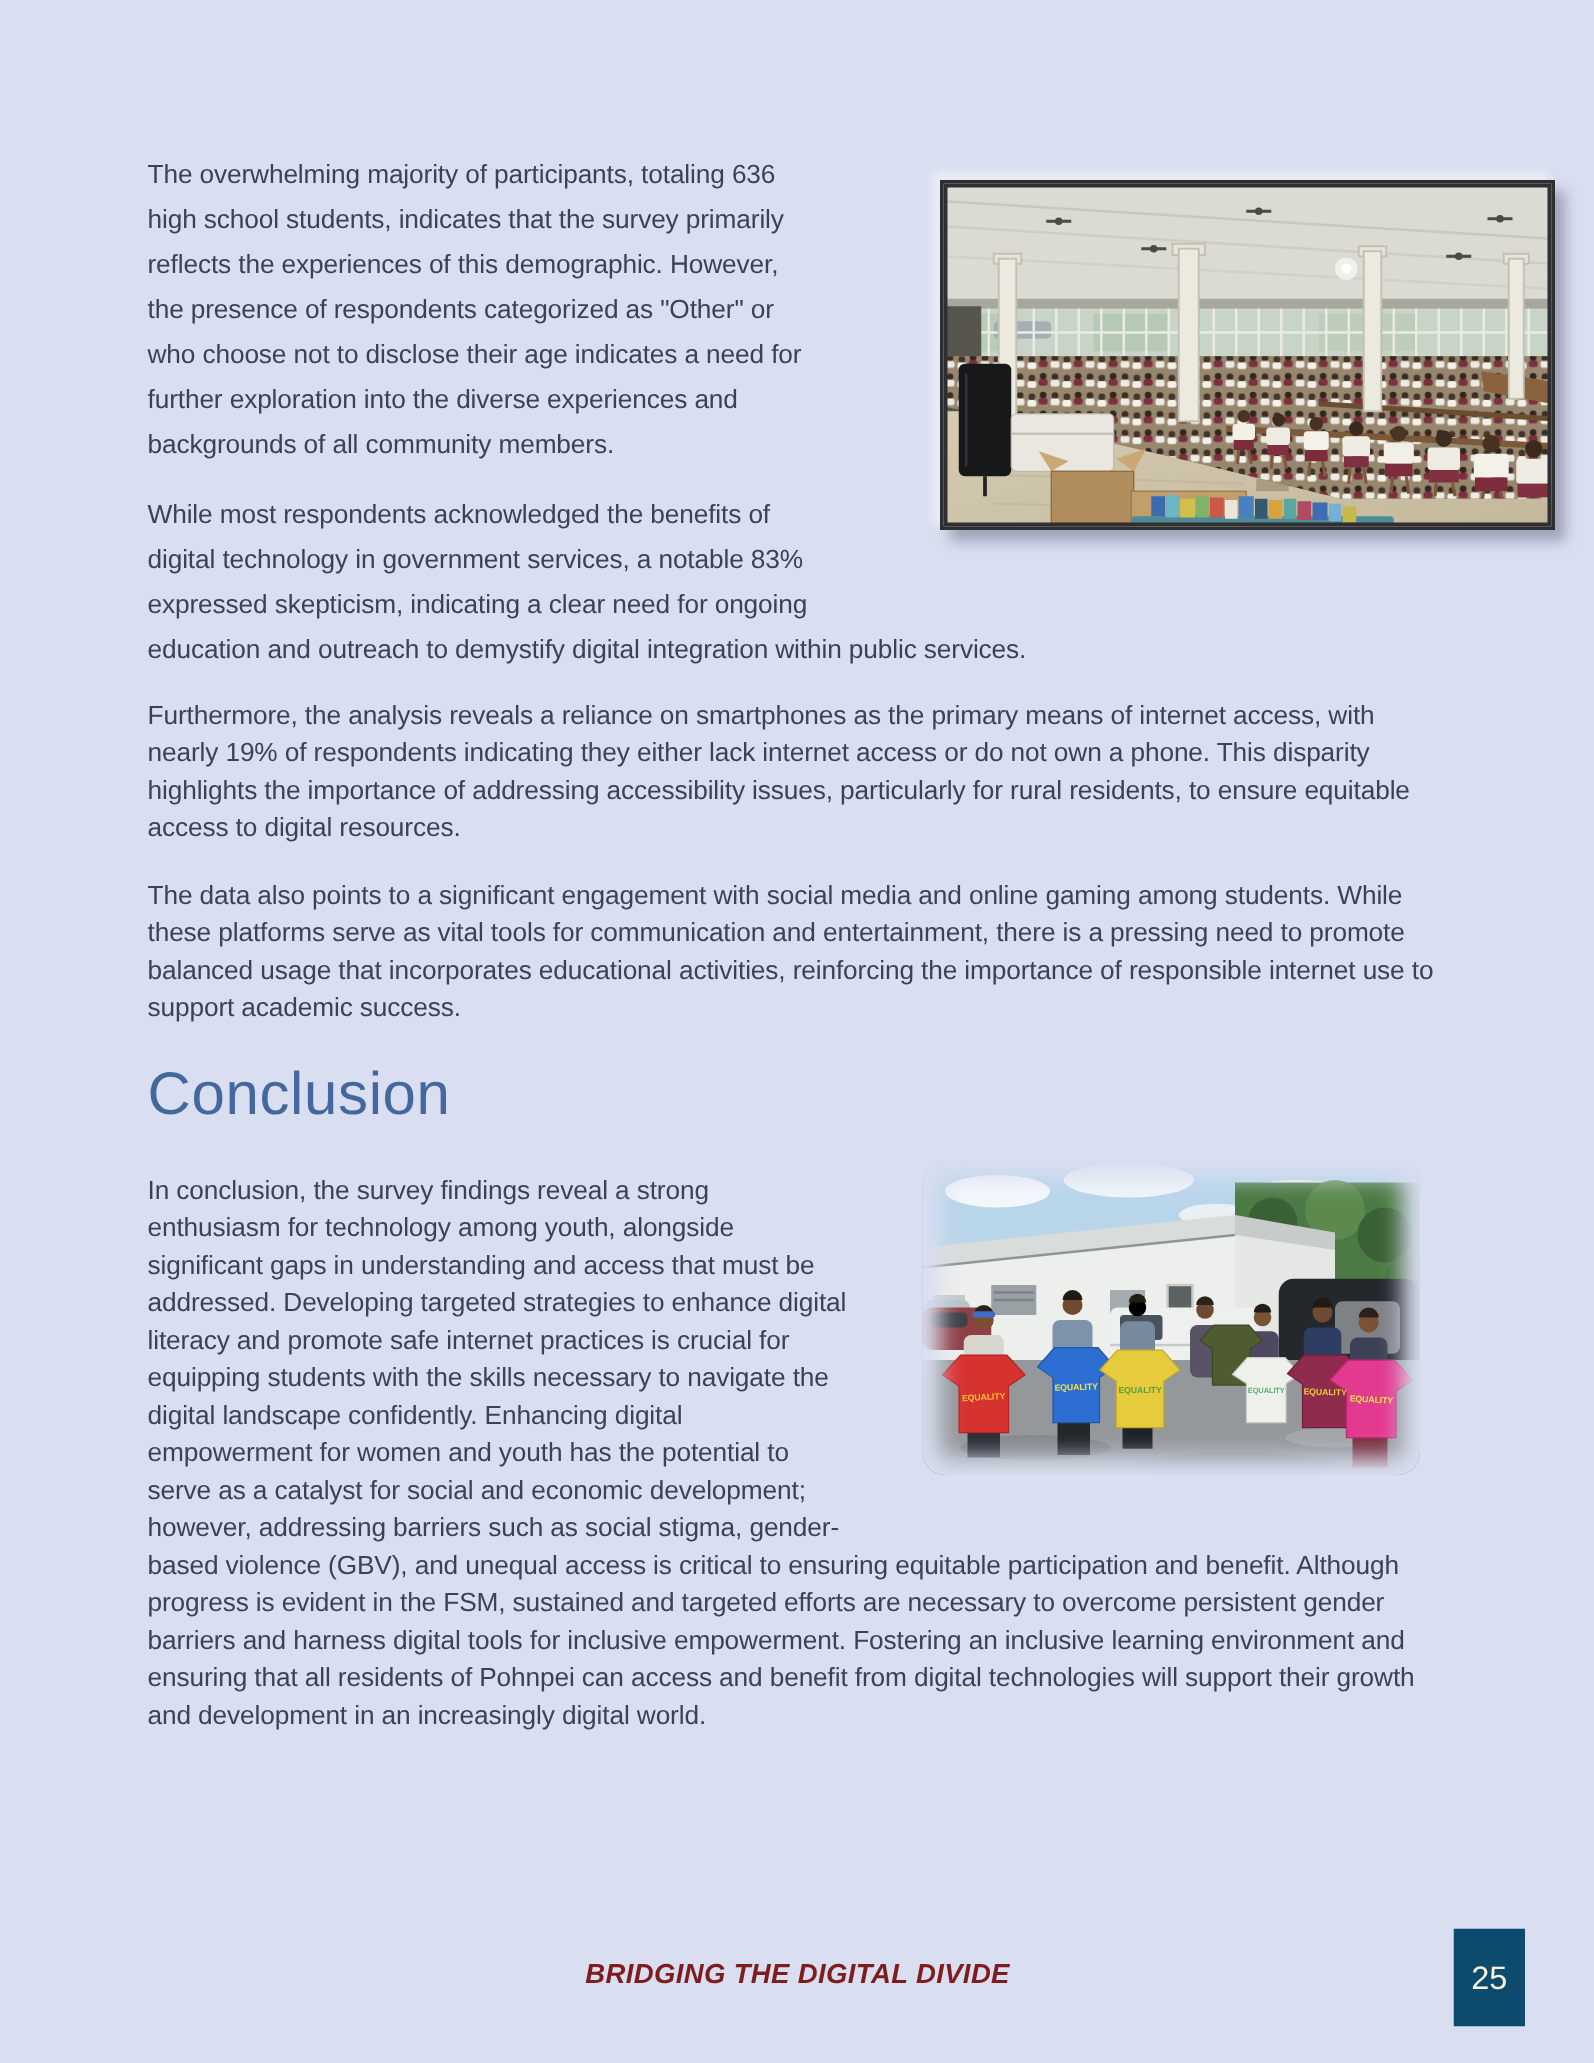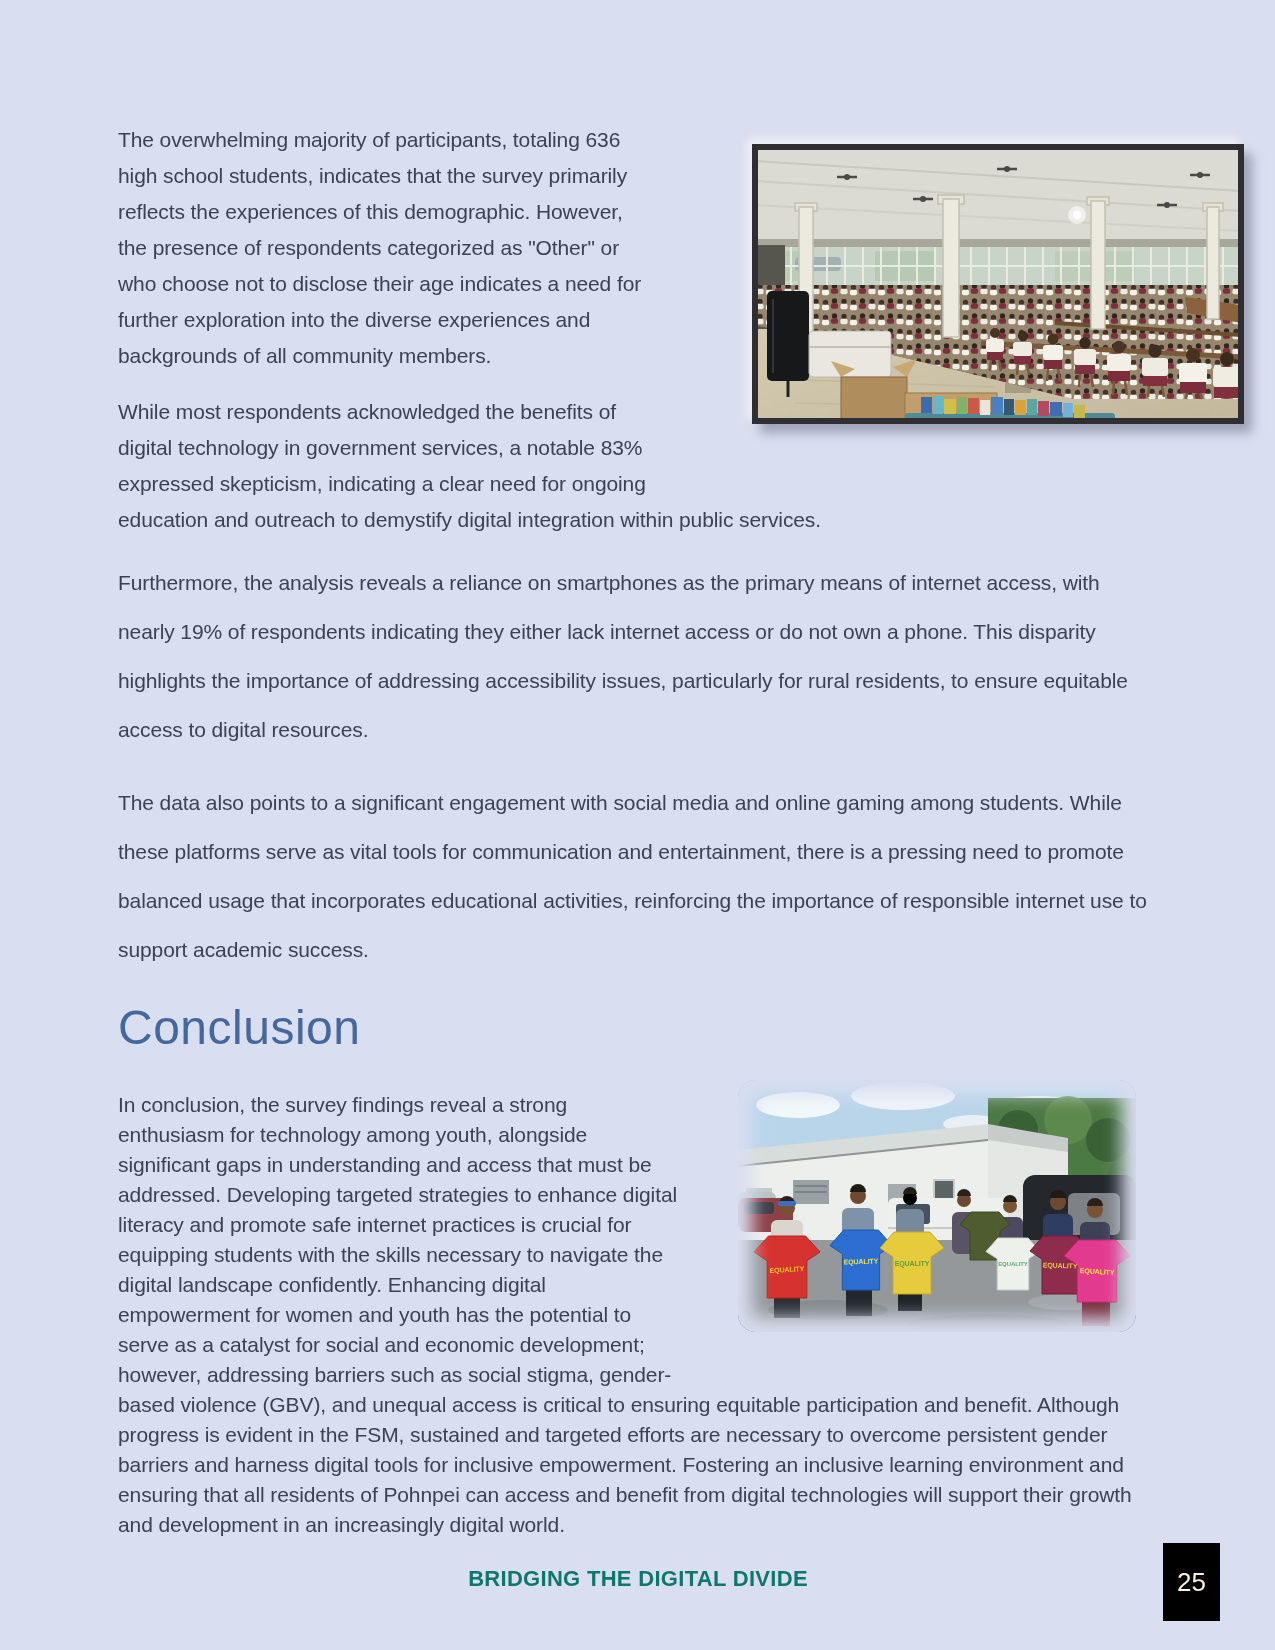--- a/index.html
+++ b/index.html
@@ -8,21 +8,21 @@
     background:#d9def0;
     font-family:"Liberation Sans", sans-serif;
     color:#3b4352;
     position:relative;
     overflow:hidden;
   }
   .page{position:absolute;inset:0;width:1275px;height:1650px;padding-left:36px;}
   .content{position:absolute;left:118px;top:122px;width:1040px;}
   p{margin:0;}
   .para{font-size:21px;line-height:36px;letter-spacing:-0.1px;margin:0 0 20px 0;}
-  .para.tight{line-height:49px;margin:0 0 24px 0;}
+  .para.tight{line-height:30px;margin:0 0 24px 0;}
   .para.last{margin-bottom:0;}
   .heading{
     font-size:48px;font-weight:400;color:#44689d;
     line-height:56px;margin:26px 0 34px 0;letter-spacing:0.5px;
   }
   .concl{font-size:21px;line-height:30px;letter-spacing:-0.1px;}
   
   .photo1{
     float:right;
     width:486px;height:274px;
@@ -44,26 +44,26 @@
   }
   .photo2 svg{display:block;}
   .photo2::after{
     content:"";position:absolute;inset:0;border-radius:18px;
     box-shadow:inset 0 0 18px 14px #d9def0;
     pointer-events:none;
   }
   .footer-title{
     position:absolute;left:118px;top:1566px;width:1040px;
     text-align:center;
-    font-weight:bold;
-    font-size:22px;color:#0f766e;letter-spacing:0.3px;
+    font-style:italic;font-weight:bold;
+    font-size:22px;color:#7f1d1d;letter-spacing:0.3px;
   }
   .page-badge{
     position:absolute;left:1163px;top:1543px;width:57px;height:78px;
-    background:#000000;color:#faf1dd;
+    background:#0c4a6e;color:#faf1dd;
     display:flex;align-items:center;justify-content:center;
     font-size:26px;
   }
 </style>
 </head>
 <body>
 
 <div class="page">
   <div class="content">
 

